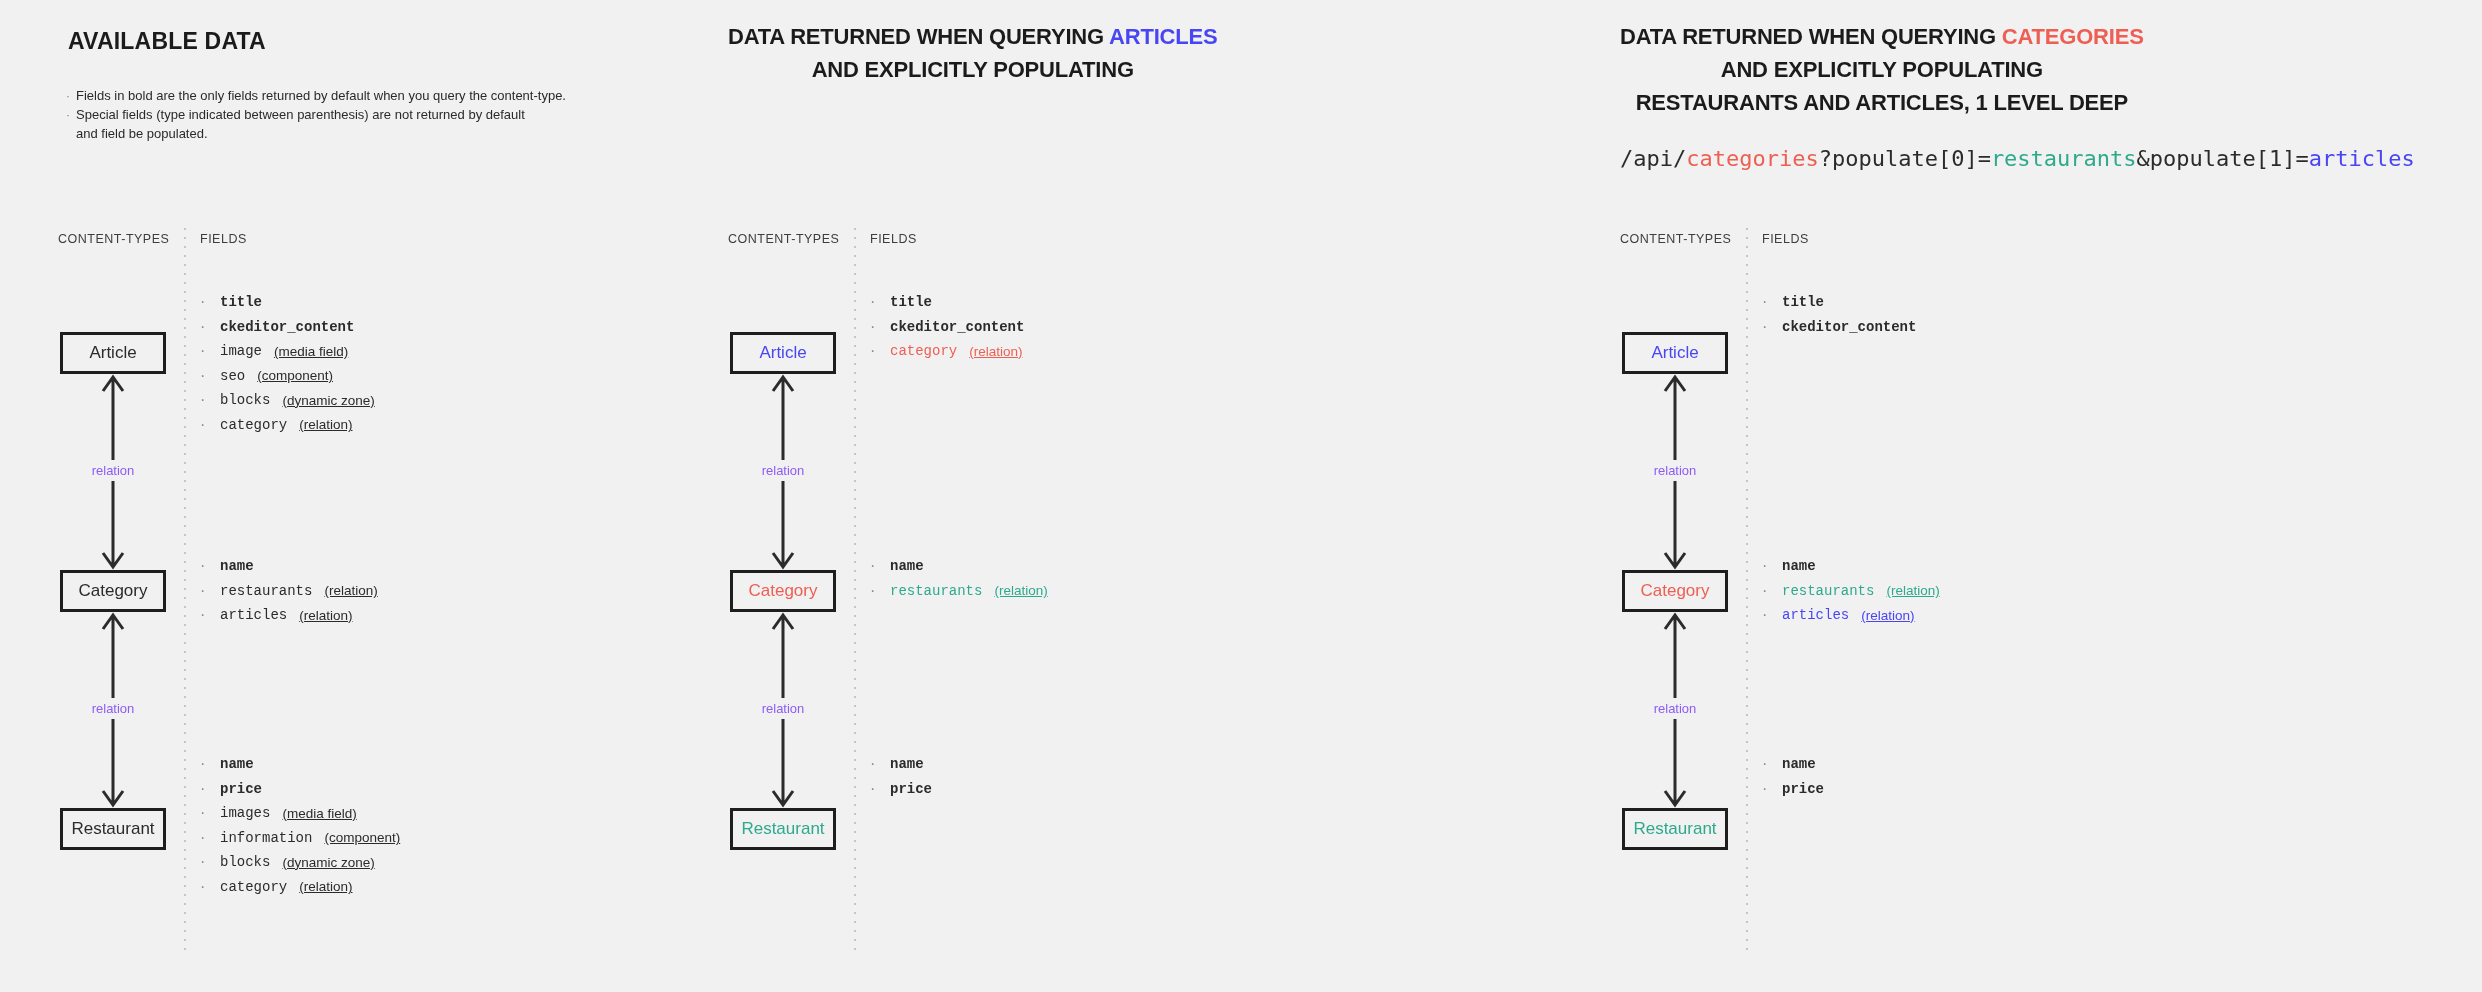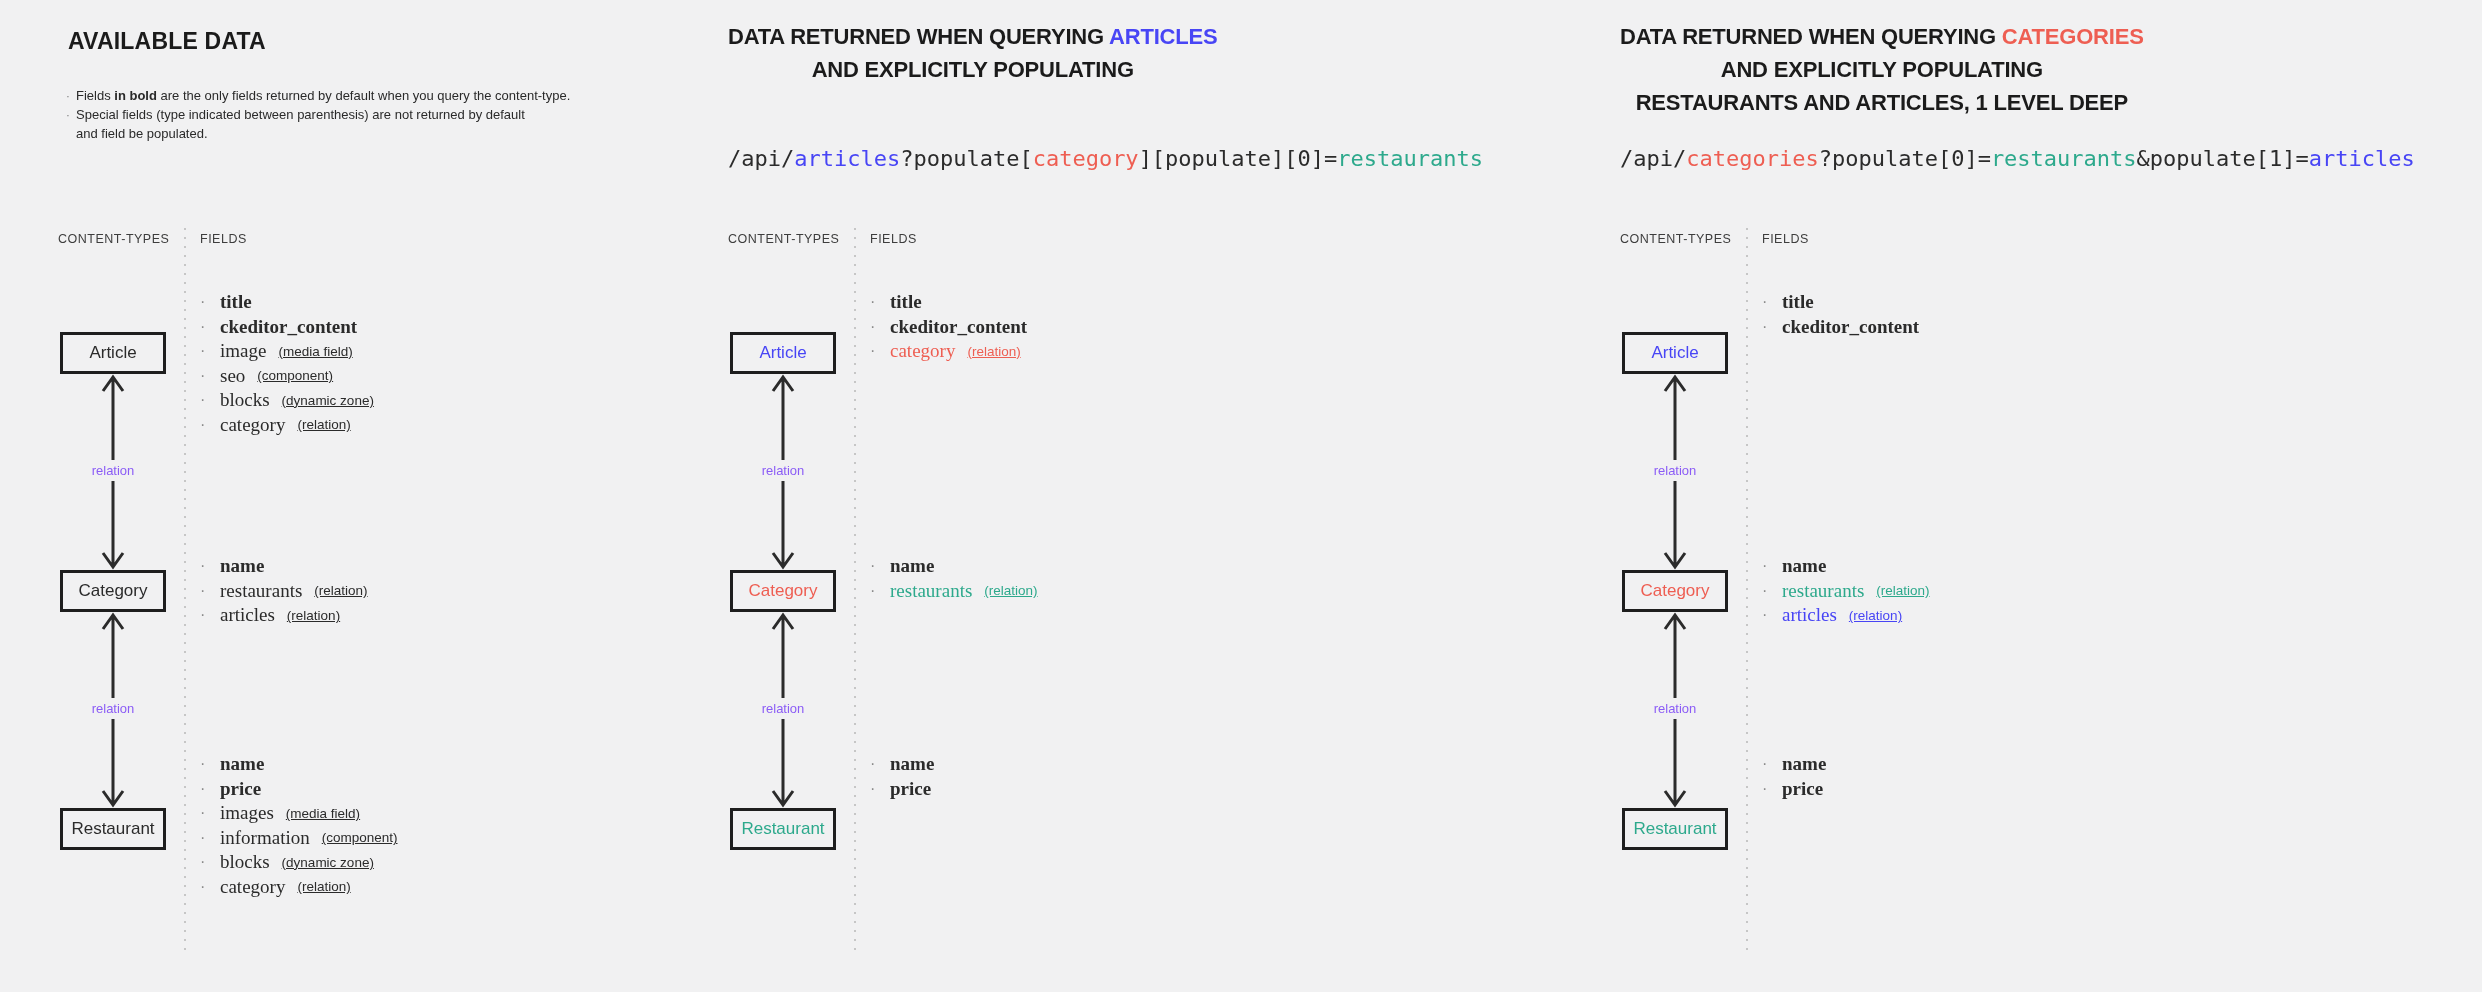--- a/index.html
+++ b/index.html
@@ -18,21 +18,21 @@
   .panel{position:absolute;top:0;height:100%;}
   #p1{left:58px;width:680px;}
   #p2{left:728px;width:892px;}
   #p3{left:1620px;width:860px;}
 
   
   .h-available{position:absolute;left:10px;top:28px;margin:0;font-size:23px;font-weight:700;letter-spacing:.2px;color:#1b1b1b;}
   .notes{position:absolute;left:2px;top:86px;margin:0;padding:0;list-style:none;font-size:13px;line-height:19px;color:#2a2a2a;width:640px;}
   .notes li{display:flex;}
   .notes .dot{width:16px;flex:0 0 16px;text-align:center;color:#8a8a8a;}
-  .notes b{font-weight:700;}
+  .notes b{font-weight:400;}
 
   
   .qtitle{position:absolute;left:0;top:20px;margin:0;font-size:22px;line-height:33px;font-weight:700;letter-spacing:-.2px;color:#1b1b1b;}
   .qtitle .tl{display:block;white-space:nowrap;text-align:center;}
   .api{position:absolute;left:0;top:146px;font-family:"DejaVu Sans Mono",monospace;font-size:22px;white-space:nowrap;color:#2e2e2e;}
 
   
   .diagram{position:absolute;left:0;top:228px;width:100%;height:730px;}
   .col-header{position:absolute;top:4px;font-size:12.5px;letter-spacing:.5px;color:#3d3d3d;white-space:nowrap;}
   .col-header.ct{left:0;}
@@ -55,21 +55,21 @@
     background:var(--c-bg,#f1f1f2);padding:3px 5px;font-size:13px;color:#8b5cf6;}
   .rl-1{top:232px;}
   .rl-2{top:470px;}
 
   .fg{position:absolute;left:142px;margin:0;padding:0;list-style:none;}
   .fg-a{top:62px;}
   .fg-b{top:326px;}
   .fg-c{top:524px;}
   .field{height:24.5px;display:flex;align-items:center;white-space:nowrap;}
   .field .dot{width:20px;flex:0 0 20px;text-align:left;color:#8a8a8a;font-size:16px;}
-  .fname{font-family:Liberation Serif, serif;font-size:19px;}
+  .fname{font-family:Liberation Mono, monospace;font-size:14px;}
   .ftype{font-size:13.5px;margin-left:12px;text-decoration:underline;}
   .ftype:empty{display:none;}
 </style>
 </head>
 <body>
 
 <section class="panel" id="p1">
   <h1 class="h-available">AVAILABLE DATA</h1>
   <ul class="notes">
     <li>
@@ -185,21 +185,20 @@
         </li>
     </ul>
   </div>
 </section>
 
 <section class="panel" id="p2">
   <h2 class="qtitle">
     <span class="tl"><span>DATA RETURNED WHEN QUERYING </span><span data-color="blue">ARTICLES</span></span>
     <span class="tl">AND EXPLICITLY POPULATING</span>
   </h2>
-  <div class="api"><span data-color="ink">/api/</span><span data-color="blue">articles</span><span data-color="ink">?populate[</span><span data-color="red">category</span><span data-color="ink">][populate][0]=</span><span data-color="teal">restaurants</span></div>
 
   <div class="diagram">
     <div class="col-header ct">CONTENT-TYPES</div>
     <div class="col-header f">FIELDS</div>
     <div class="divider"></div>
 
     <div class="box box-a" data-color="blue">
         <span>Article</span>
       </div>
     <svg class="arrow a1" viewBox="0 0 30 196">

